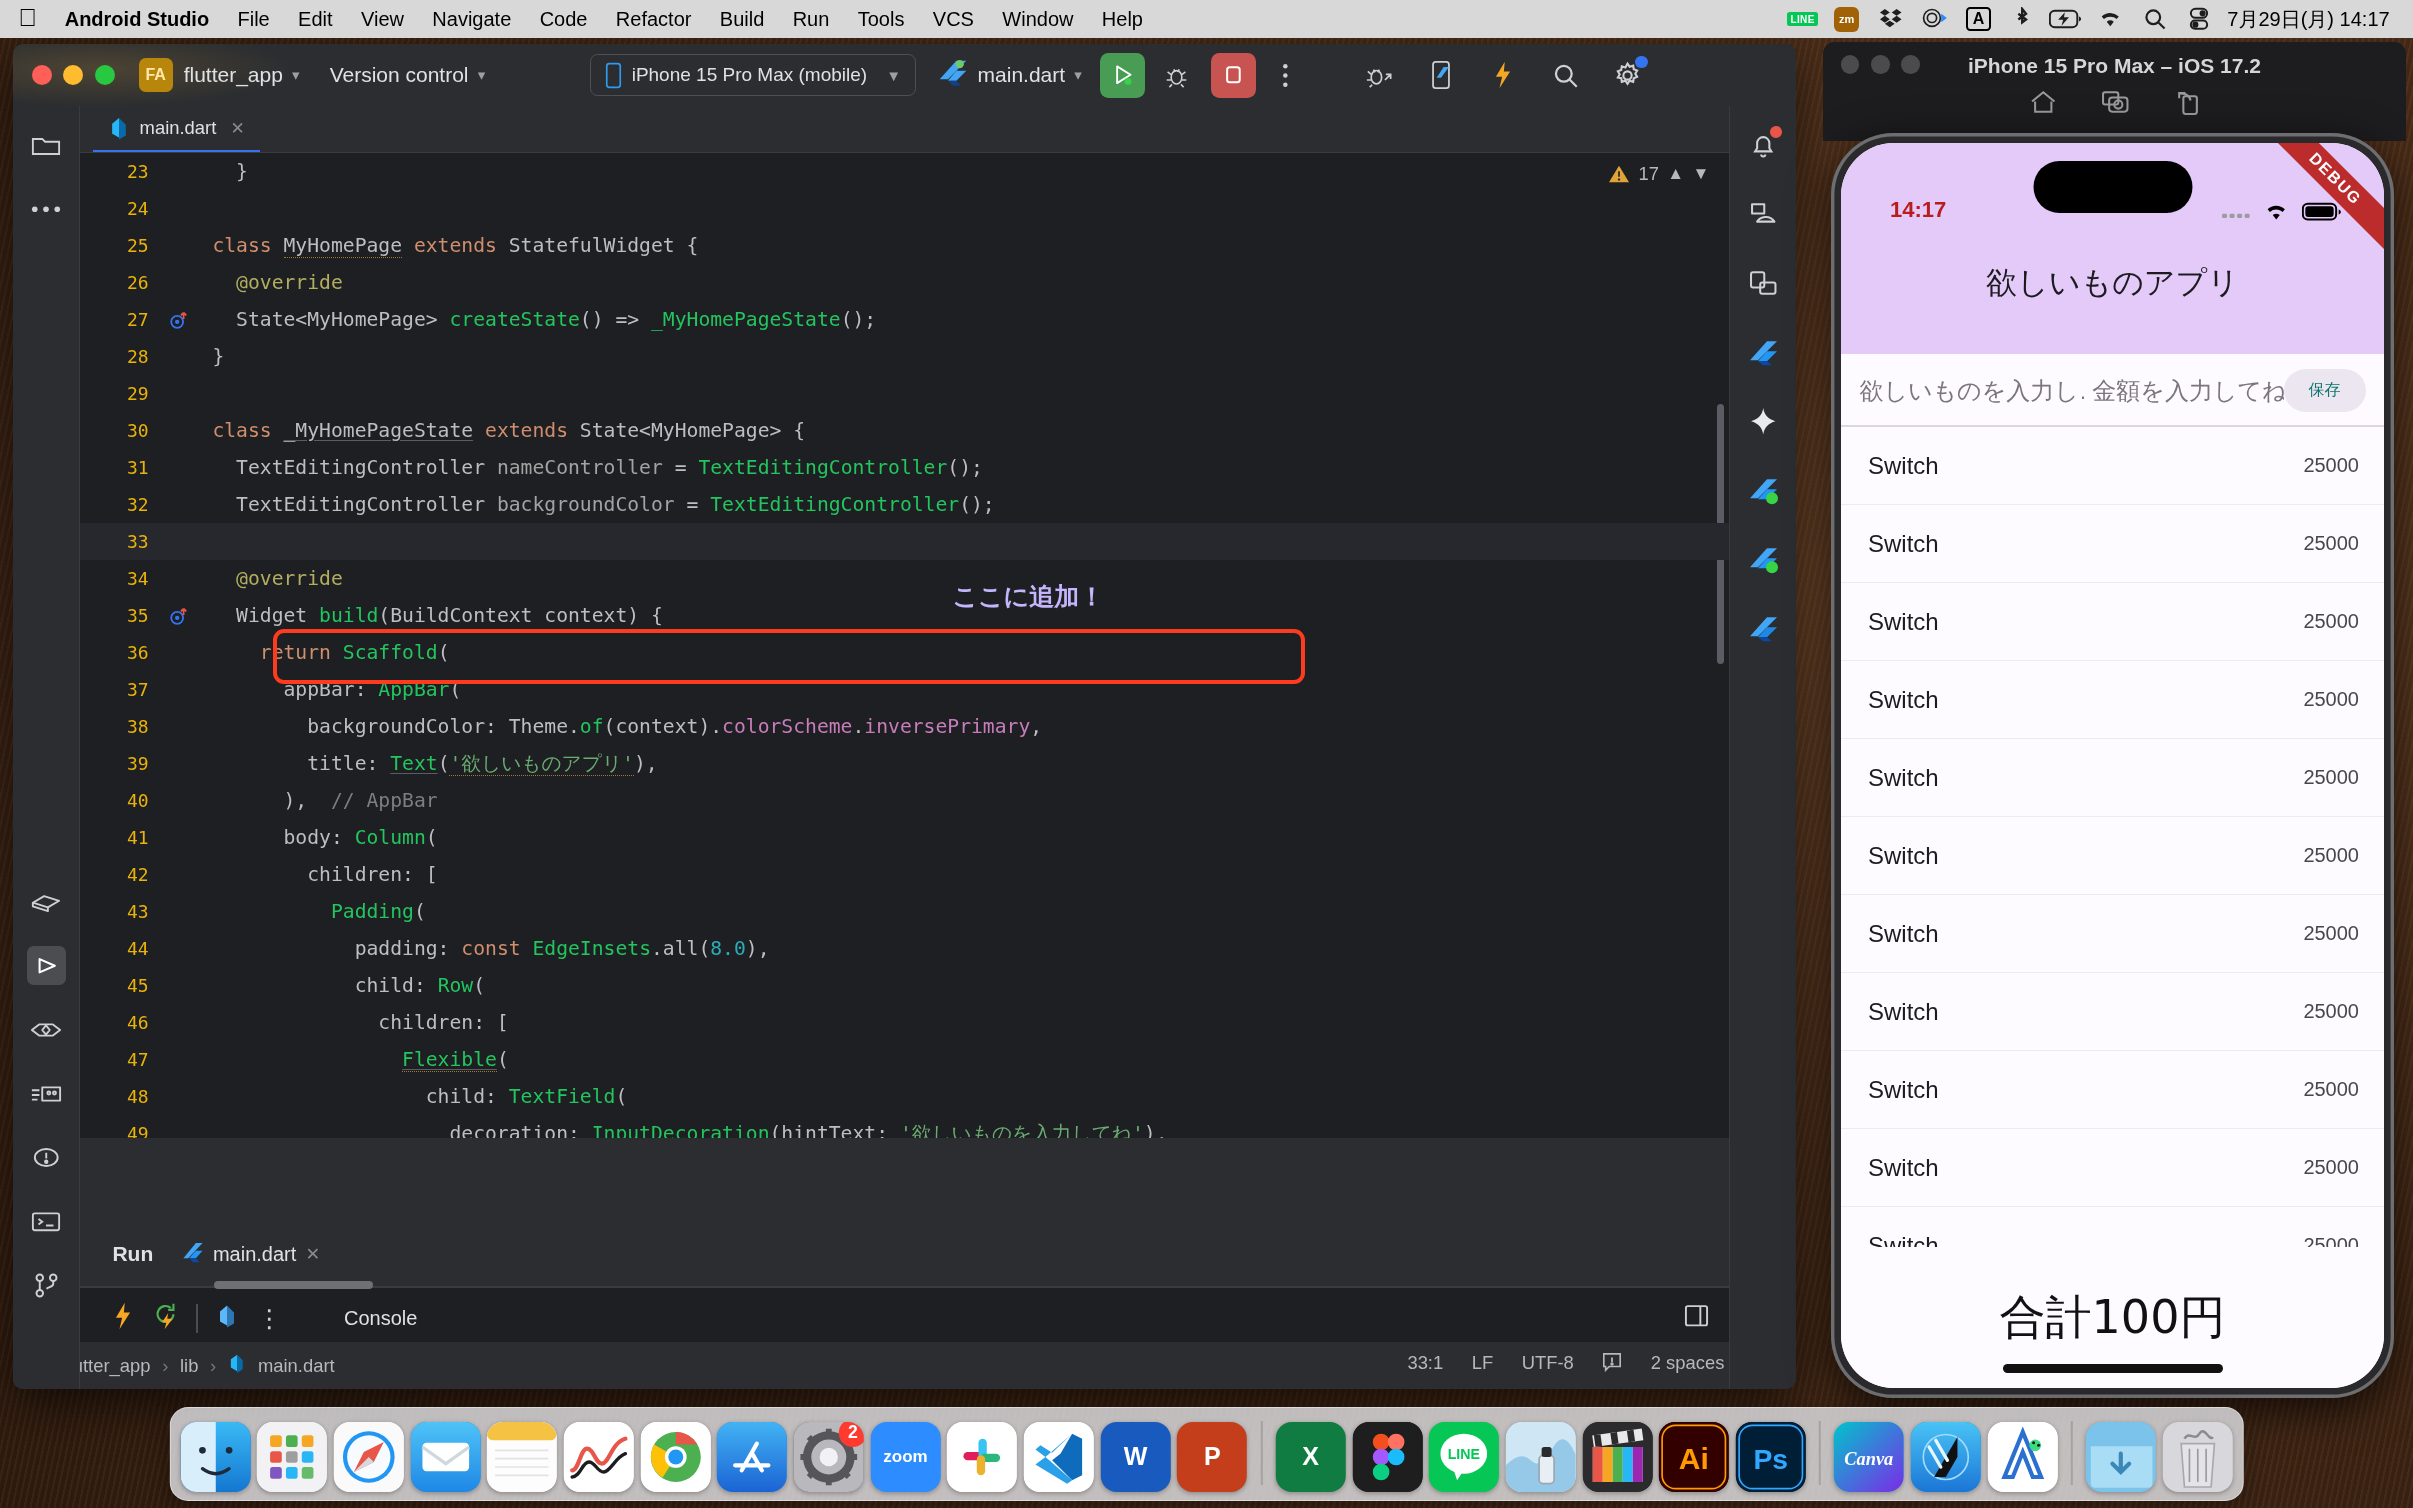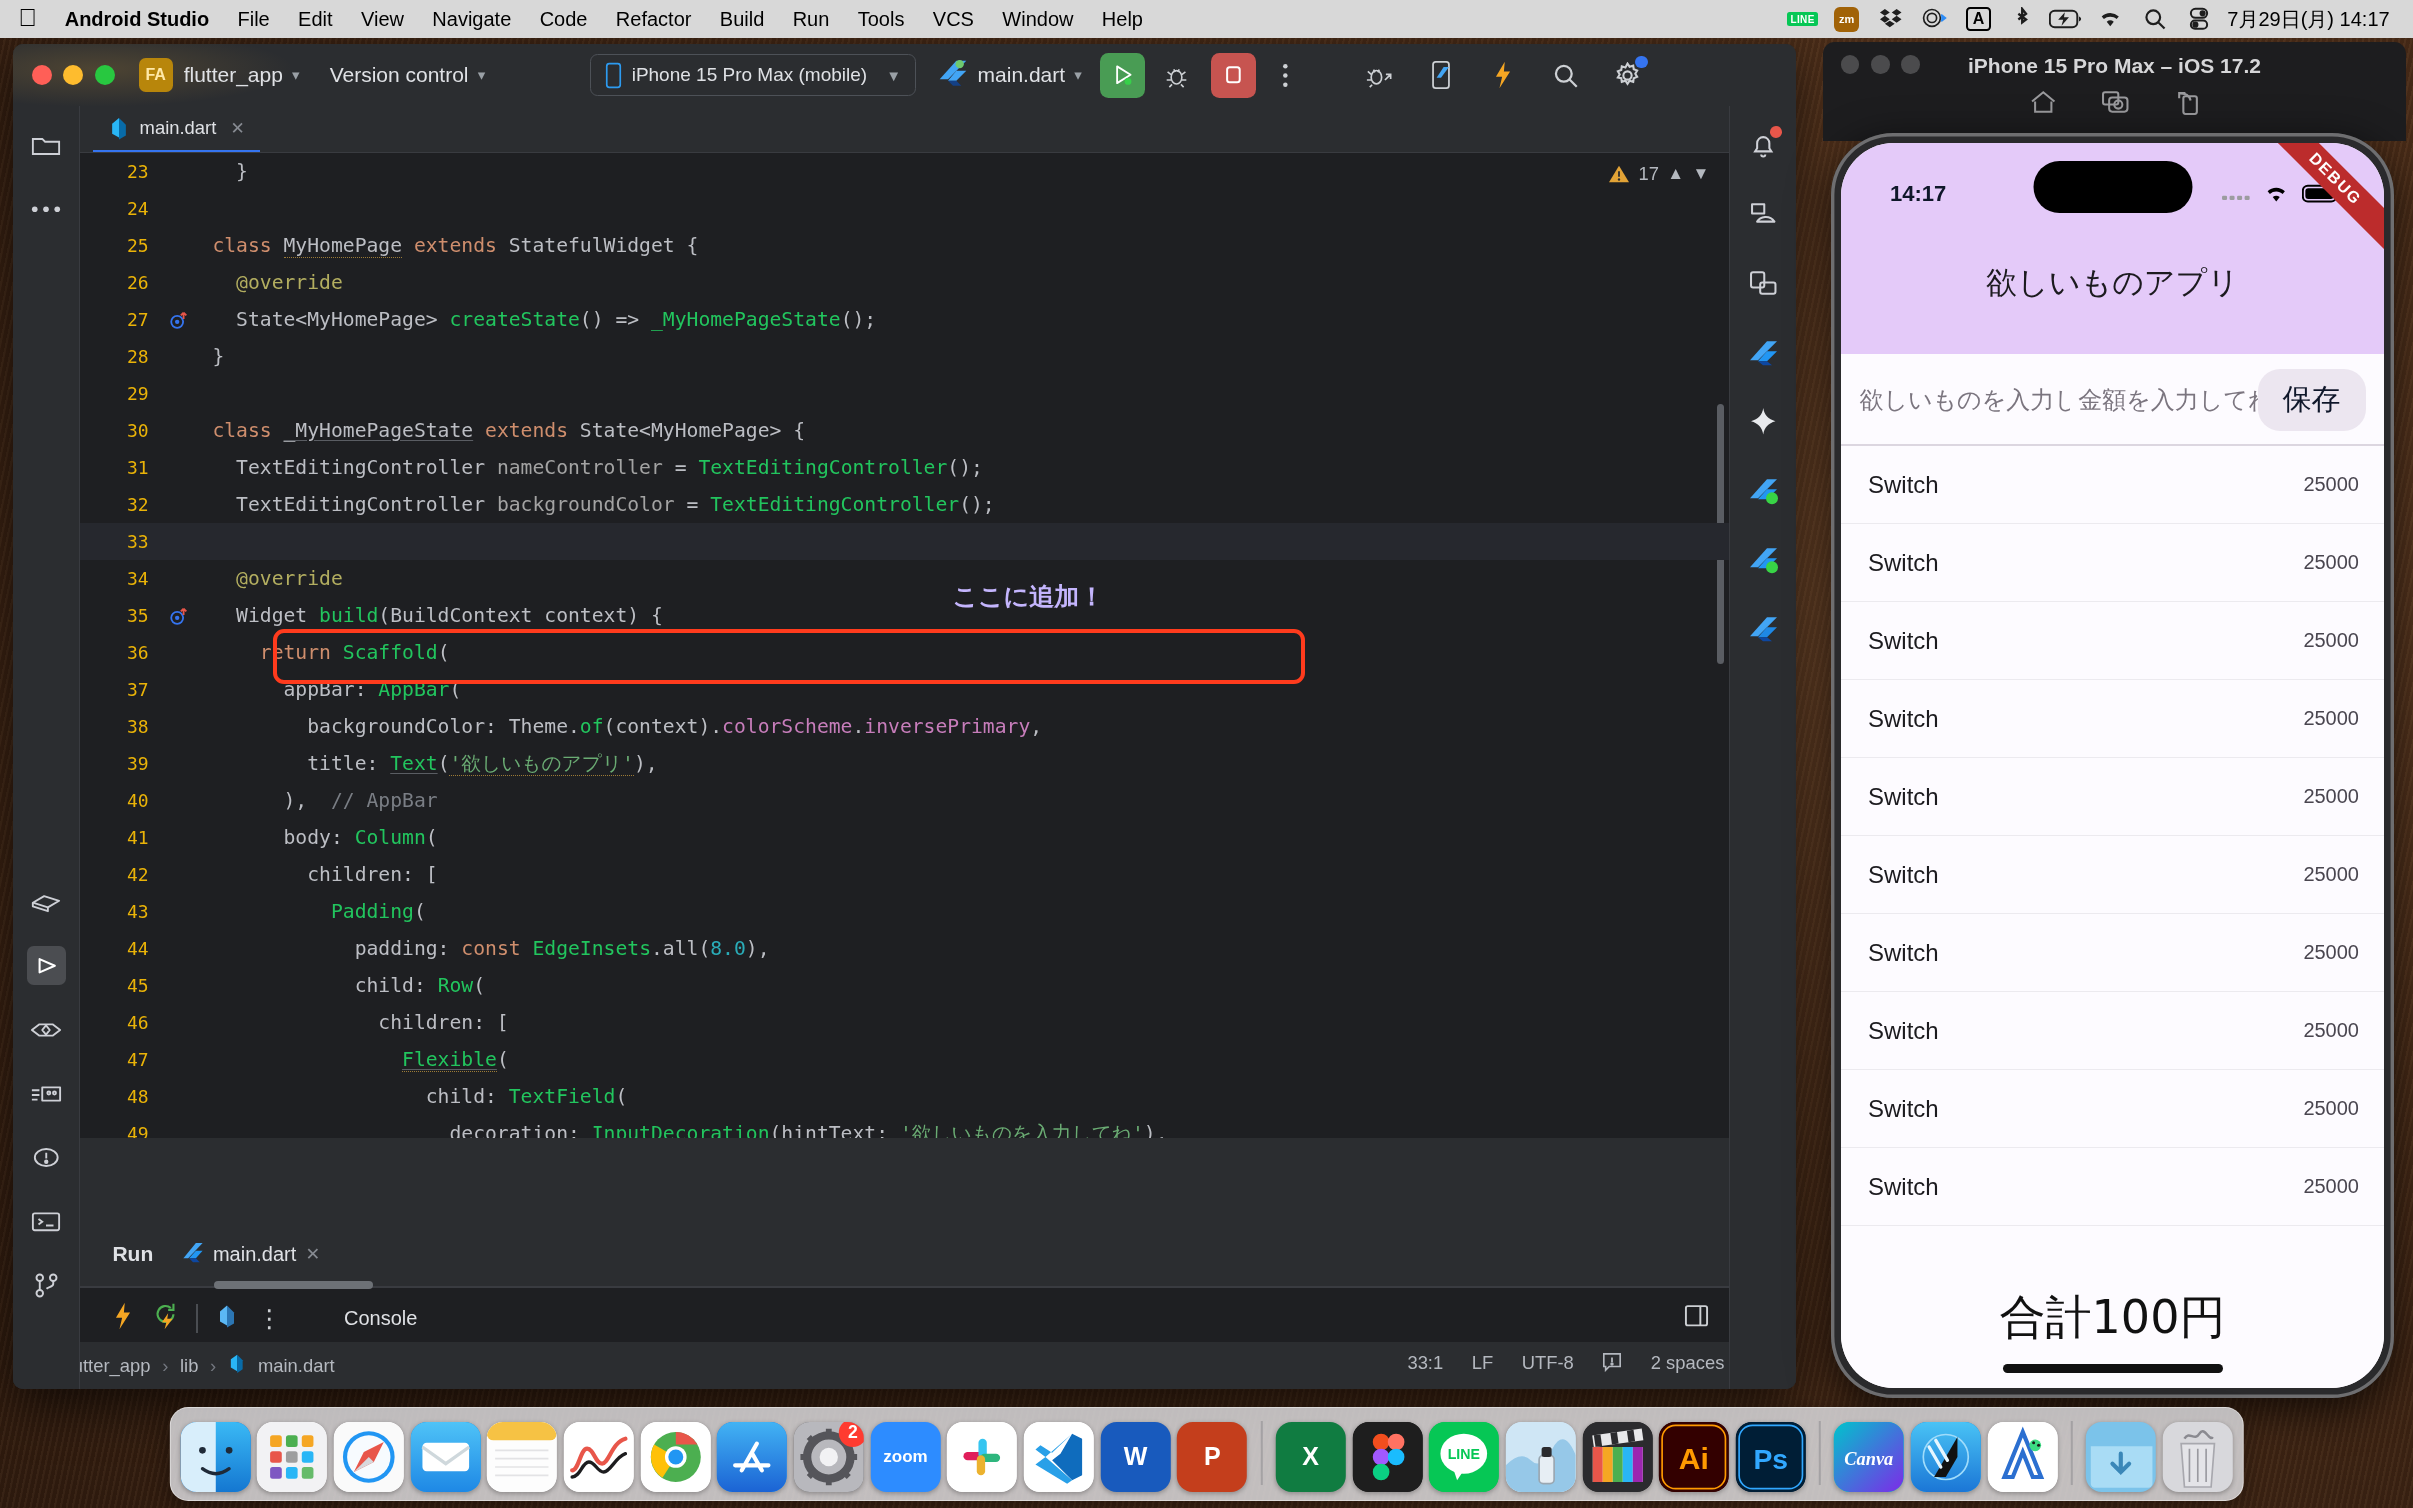--- a/index.html
+++ b/index.html
@@ -251,22 +251,22 @@
   #phone-screen {
     width: 100%; height: 100%; border-radius: 53px; overflow: hidden;
     background: #fdfbff; position: relative;
     display: flex; flex-direction: column;
   }
   #app-bar {
     background: #e4caf9; flex: none; height: 211px;
     position: relative; display:flex; flex-direction:column;
   }
   #ios-status {
-    height: 80px; display:flex; align-items:center; justify-content:space-between;
-    padding: 22px 42px 0 49px; color:#0f172a; font-size: 22px; font-weight: 700; gap: 36px;
+    height: 80px; display:flex; align-items:flex-end; justify-content:space-between;
+    padding: 22px 42px 0 49px; color:#b91c1c; font-size: 22px; font-weight: 700; gap: 36px;
   }
   #ios-status .right { display:flex; align-items:center; gap: 11.7px;}
   #dynamic-island {
     position:absolute; top:18.4px; left:50%; transform:translateX(-50%);
     width: 159px; height: 52px; background:#000; border-radius: 27px;
   }
   #app-title {
     flex:1; display:flex; align-items:center; justify-content:center;
     color:#1c1b1f; font-size: 31px;
     font-family:"DejaVu Sans", sans-serif; padding-bottom: 11.7px;
@@ -282,22 +282,22 @@
     display: flex; align-items: center; justify-content: center;
   }
   #input-row {
     flex: none; display: flex; align-items: center; gap: 0px;
     padding: 15px 18.4px 13.4px 18.4px; background:#fdfbff;
   }
   .tf { color:#7b757f; font-size: 24px; white-space: nowrap; overflow:hidden; }
   #tf-name { flex: 1 1 45%; }
   #tf-price { flex: 1 1 40%; padding-left: 8.4px;}
   #save-btn {
-    flex: none; background: #ece6f0; color:#0f172a; border-radius: 22px;
-    padding: 11px 25px; font-size: 29px;
+    flex: none; background: #ece6f0; color:#0f766e; border-radius: 22px;
+    padding: 11px 25px; font-size: 16px;
   }
   #divider { height: 1.7px; background: #dcd6e0; margin: 0 0px; flex:none;}
   #item-list { flex: 1; overflow: hidden; background: #fdfbff; }
   .item {
     height: 78px; display: flex; align-items: center; justify-content: space-between;
     padding: 0 25px 0 27px; border-bottom: 1.3px solid #eceaef;
   }
   .item .nm { color: #1c1b1f; font-size: 24px; }
   .item .pr { color: #49454f; font-size: 20px; }
   #total {

